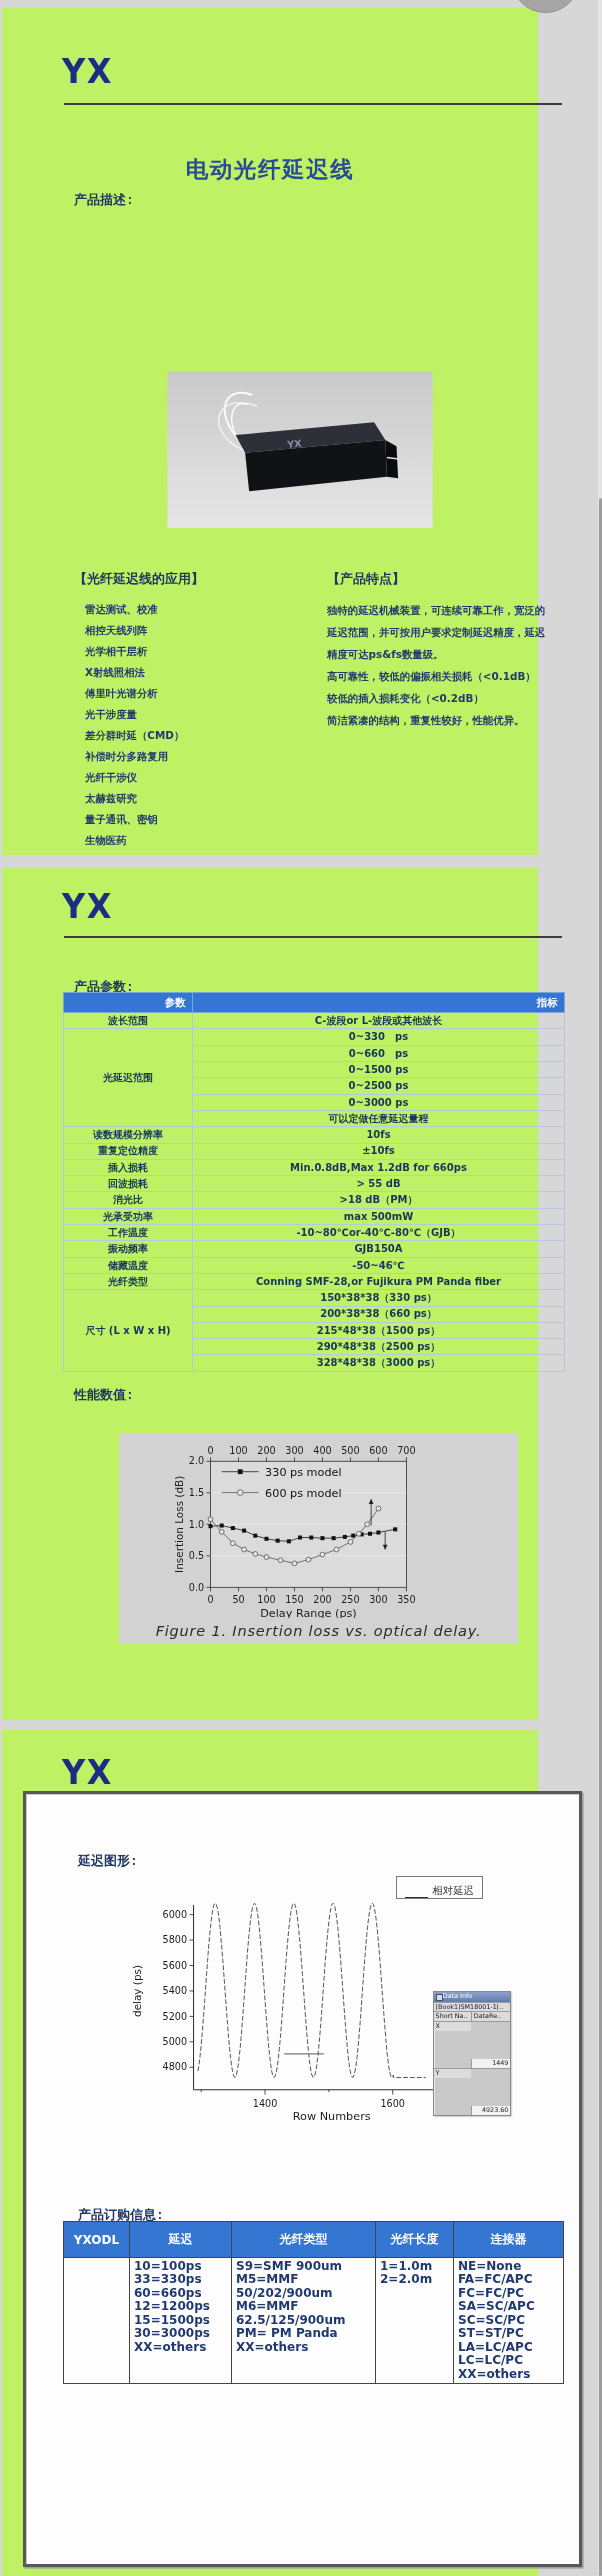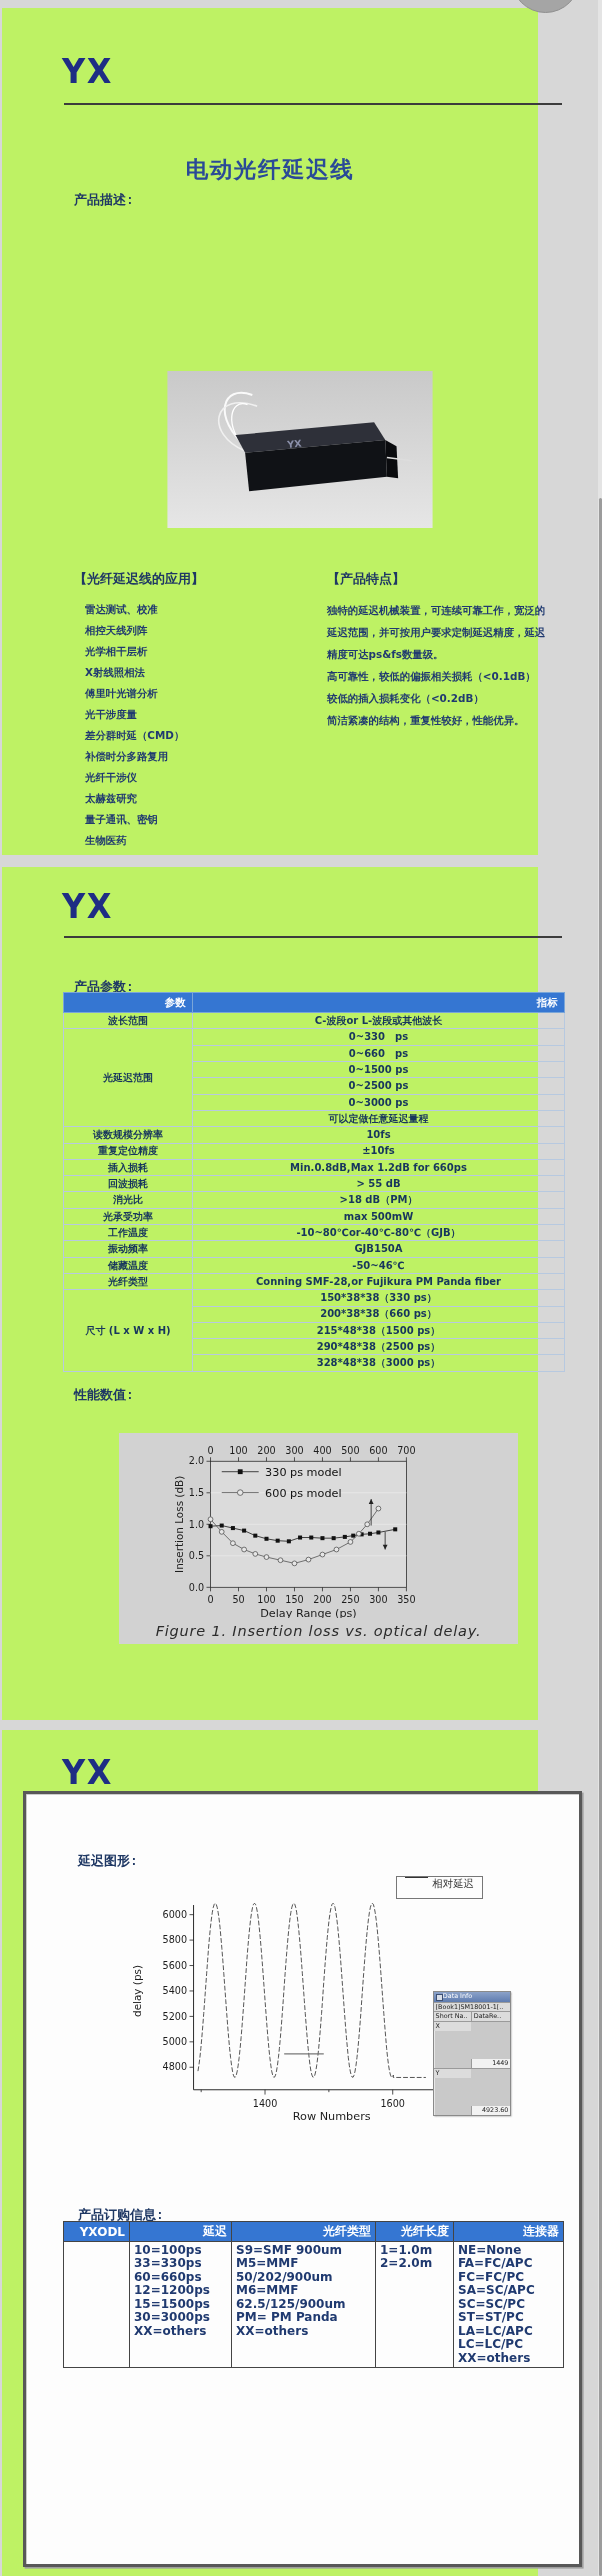--- a/index.html
+++ b/index.html
@@ -45,21 +45,21 @@
     position:absolute;left:0;right:0;bottom:4.8px;text-align:center;
     font-size:14.5px;color:#2b2b2b;letter-spacing:0.8px;font-style:italic;
   }
   
   .frame{
     position:absolute;border:3.2px solid #585858;background:#fdfdfd;
     box-shadow:inset 0.8px 0.8px 0 #bdbdbd, 1.6px 1.6px 0 #9e9e9e;
   }
   .legend-box{
     position:absolute;border:0.8px solid #777;background:#fdfdfd;
-    display:flex;align-items:flex-start;justify-content:center;gap:4.8px;
+    display:flex;align-items:flex-end;justify-content:center;gap:4.8px;
     font-size:10.4px;color:#333;
   }
   .legend-line{display:inline-block;width:22.5px;height:0;border-top:1.2px solid #333;}
   
   .datainfo{
     position:absolute;background:#c9c9c9;border:0.8px solid #8a8a8a;
     box-shadow:inset 0.8px 0.8px 0 #efefef, 0.8px 0.8px 1.6px #999;
     font-size:6.4px;color:#222;
   }
   .datainfo .dtitle{
@@ -69,22 +69,22 @@
   }
   .datainfo .dticon{position:absolute;left:1.6px;top:1.6px;width:5.6px;height:5.6px;background:#d8dee9;border:0.8px solid #3c4f72;}
   .datainfo .drow{display:flex;border-top:0.8px solid #9a9a9a;}
   .datainfo .dcell{flex:1;padding:0 1.6px;height:8.8px;line-height:8.8px;background:#dcdcdc;
     border-left:0.8px solid #9a9a9a;white-space:nowrap;overflow:hidden;}
   .datainfo .dcell:first-child{border-left:none;}
   .datainfo .dval{background:#f2f2f2;text-align:right;margin-top:37px;}
   
   .otable{position:absolute;border-collapse:collapse;table-layout:fixed;}
   .otable th{
-    background:#3576d2;color:#fff;font-size:12px;font-weight:bold;text-align:right;
-    padding:1px 4px;height:16px;border:0.8px solid #444;
+    background:#3576d2;color:#fff;font-size:12px;font-weight:bold;text-align:center;
+    padding:9px 4px;height:16px;border:0.8px solid #444;
   }
   .otable td{
     border:0.8px solid #444;vertical-align:top;padding:1.6px 4px;
     font-size:12px;font-weight:bold;color:#203a70;
   }
   .otable td div{line-height:13.5px;white-space:nowrap;}
   
   .float-circle{
     position:absolute;width:67px;height:67px;border-radius:50%;
     background:#a5a5a5;border:0.8px solid #909090;

